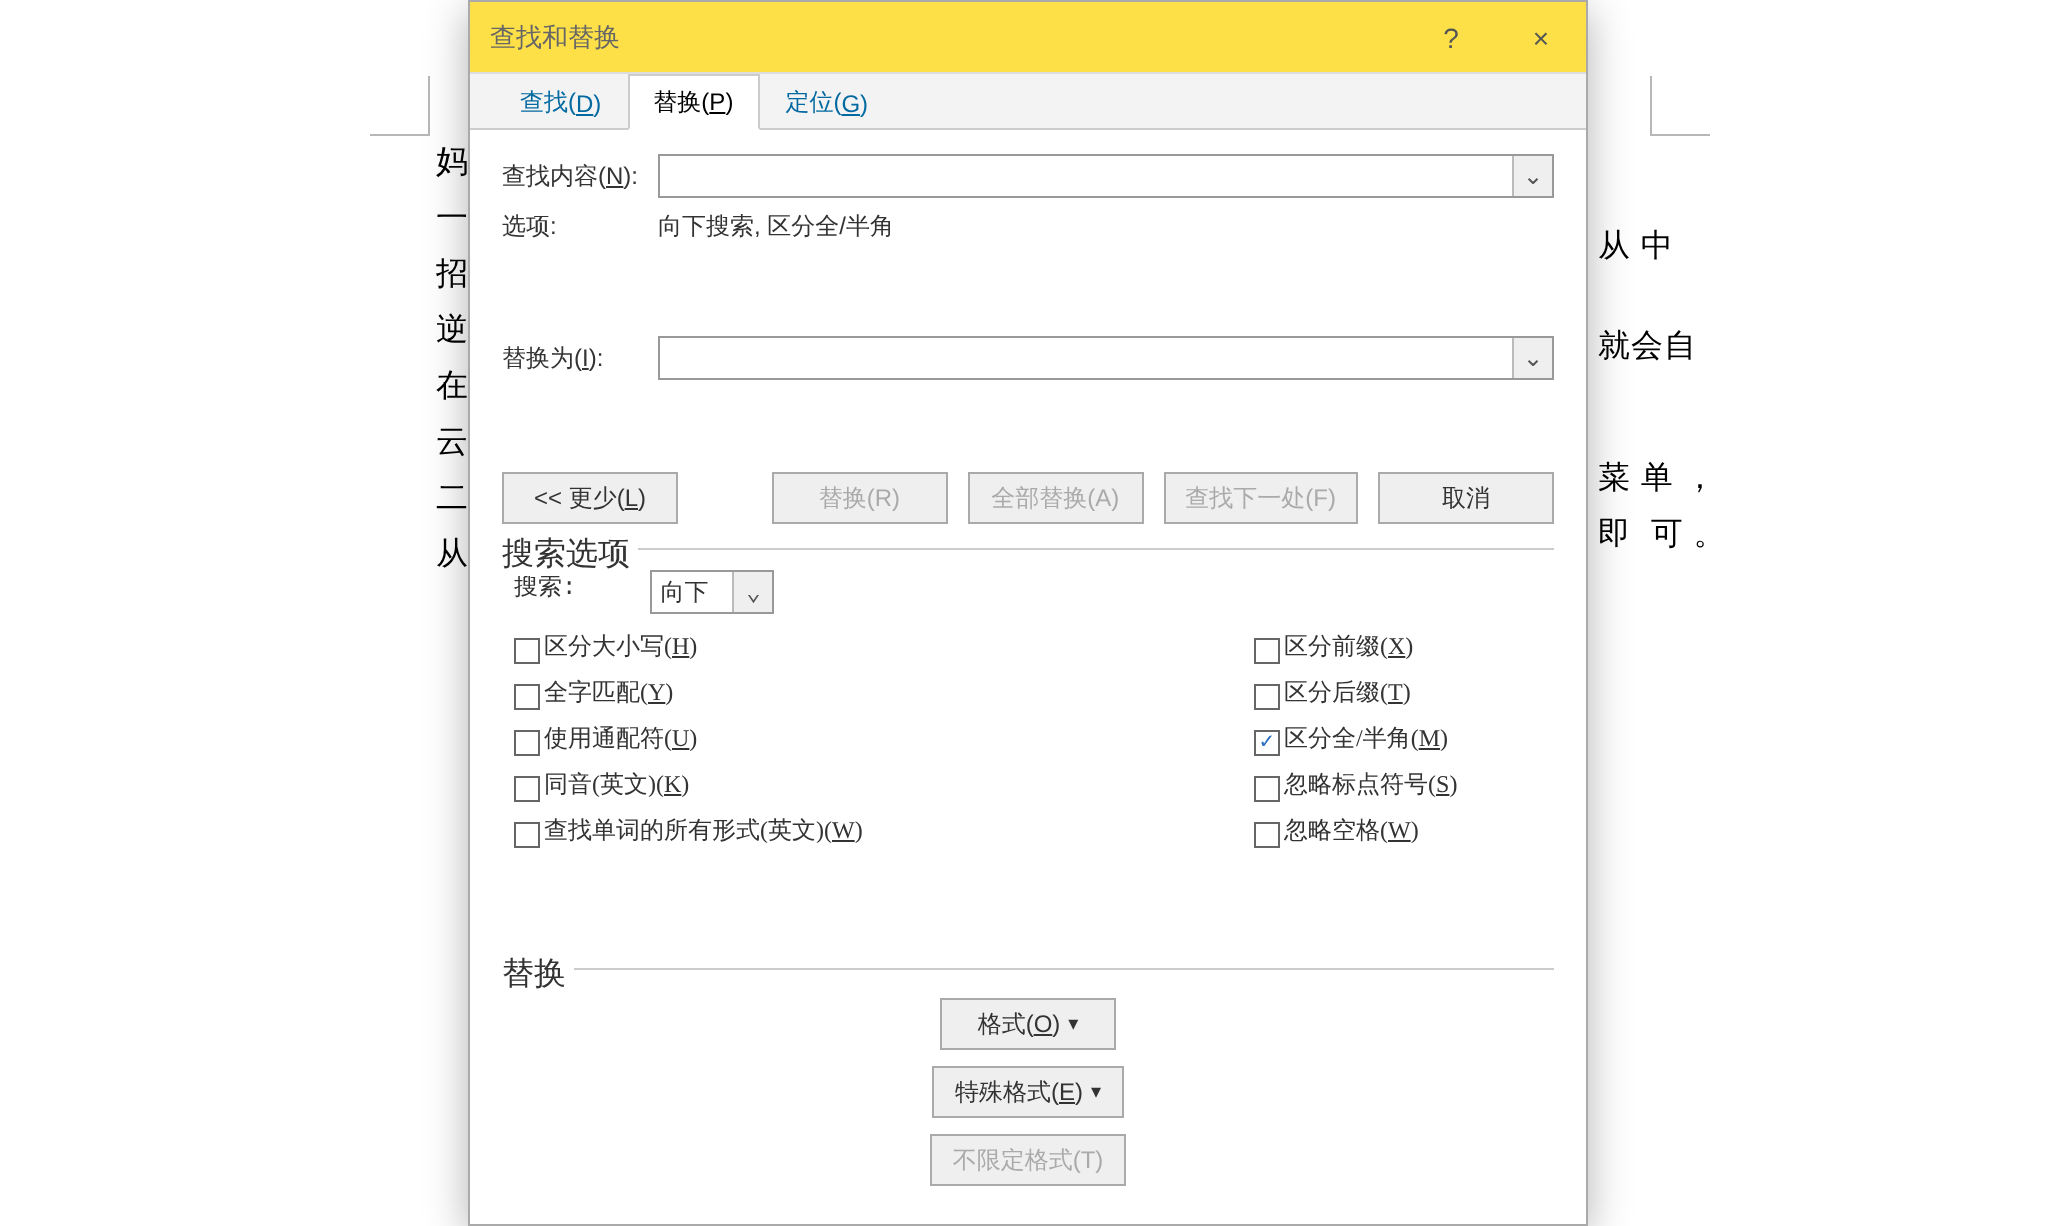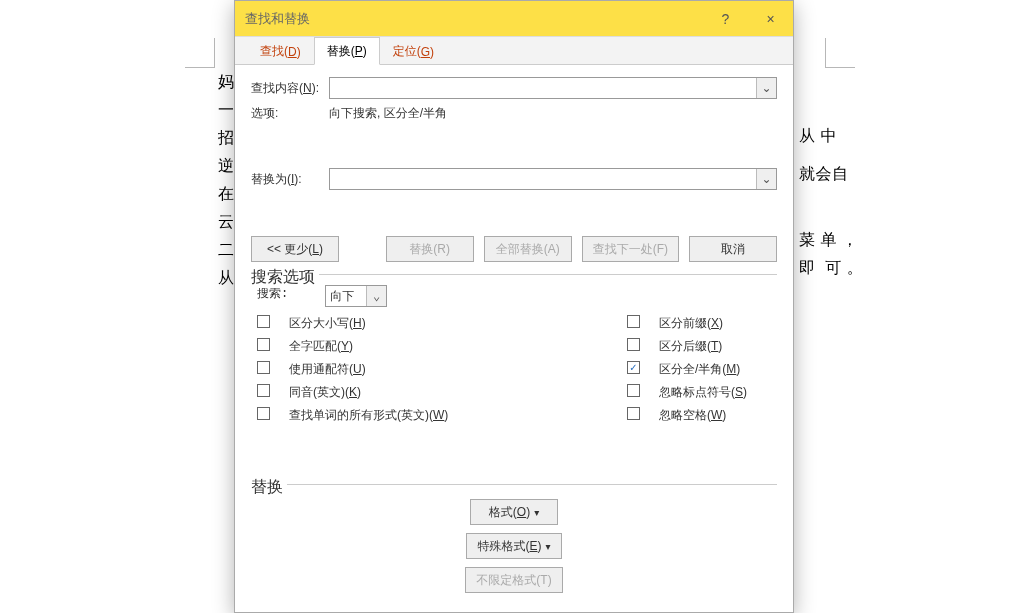--- a/index.html
+++ b/index.html
@@ -74,21 +74,21 @@
     background: #f3f3f3;
     height: 28px;
     padding-left: 12px;
     border-bottom: 1px solid #ccc;
   }
   .tab {
     height: 28px;
     padding: 0 12px;
     display: flex;
     align-items: center;
-    color: #c2410c;
+    color: #0369a1;
     border: 1px solid transparent;
     border-bottom: none;
     margin-right: 0;
     position: relative;
     bottom: -1px;
   }
   .tab.active {
     background: #fff;
     border-color: #ccc;
     border-bottom: 1px solid #fff;
@@ -203,22 +203,23 @@
   }
   .chk-cols {
     display: flex;
     gap: 40px;
     padding: 0 0 0 6px;
   }
   .chk-col { display:flex; flex-direction:column; gap:6px; }
   .chk-col.right { margin-left:auto; padding-right:10px; min-width:150px; }
   .chk {
     display: inline-flex;
-    align-items: flex-start;
-    gap: 19px;
+    align-items: flex-end;
+    gap: 2px;
+    font-family: Liberation Serif, serif;
   }
   .chk .box {
     width: 13px; height: 13px;
     border: 1px solid #666;
     background:#fff;
     display:inline-flex; align-items:center; justify-content:center;
     font-size:10px; line-height:10px;
     color:#2a6fbf;
   }
   .chk .mn { text-decoration: underline; }
@@ -240,21 +241,21 @@
   <div class="corner-tr"></div>
   <div id="bg-lines">
       <div class="bg-text" style="left: 218px; top: 68px;">妈</div>
       <div class="bg-text" style="left: 218px; top: 96px;">一</div>
       <div class="bg-text" style="left: 218px; top: 124px;">招</div>
       <div class="bg-text" style="left: 218px; top: 152px;">逆</div>
       <div class="bg-text" style="left: 218px; top: 180px;">在</div>
       <div class="bg-text" style="left: 218px; top: 208px;">云</div>
       <div class="bg-text" style="left: 218px; top: 236px;">二</div>
       <div class="bg-text" style="left: 218px; top: 264px;">从</div>
-      <div class="bg-text" style="left: 794px; top: 110px; margin-top: 12px;"> 从 中</div>
+      <div class="bg-text" style="left: 794px; top: 110px;"> 从 中</div>
       <div class="bg-text" style="left: 794px; top: 160px;"> 就会自</div>
       <div class="bg-text" style="left: 794px; top: 226px;"> 菜 单 ，</div>
       <div class="bg-text" style="left: 794px; top: 254px;"> 即  可 。</div>
     </div>
 </div>
 
 <div class="dialog">
   <div class="titlebar">
     <span>查找和替换</span>
     <div class="titlebar-spacer"></div>

